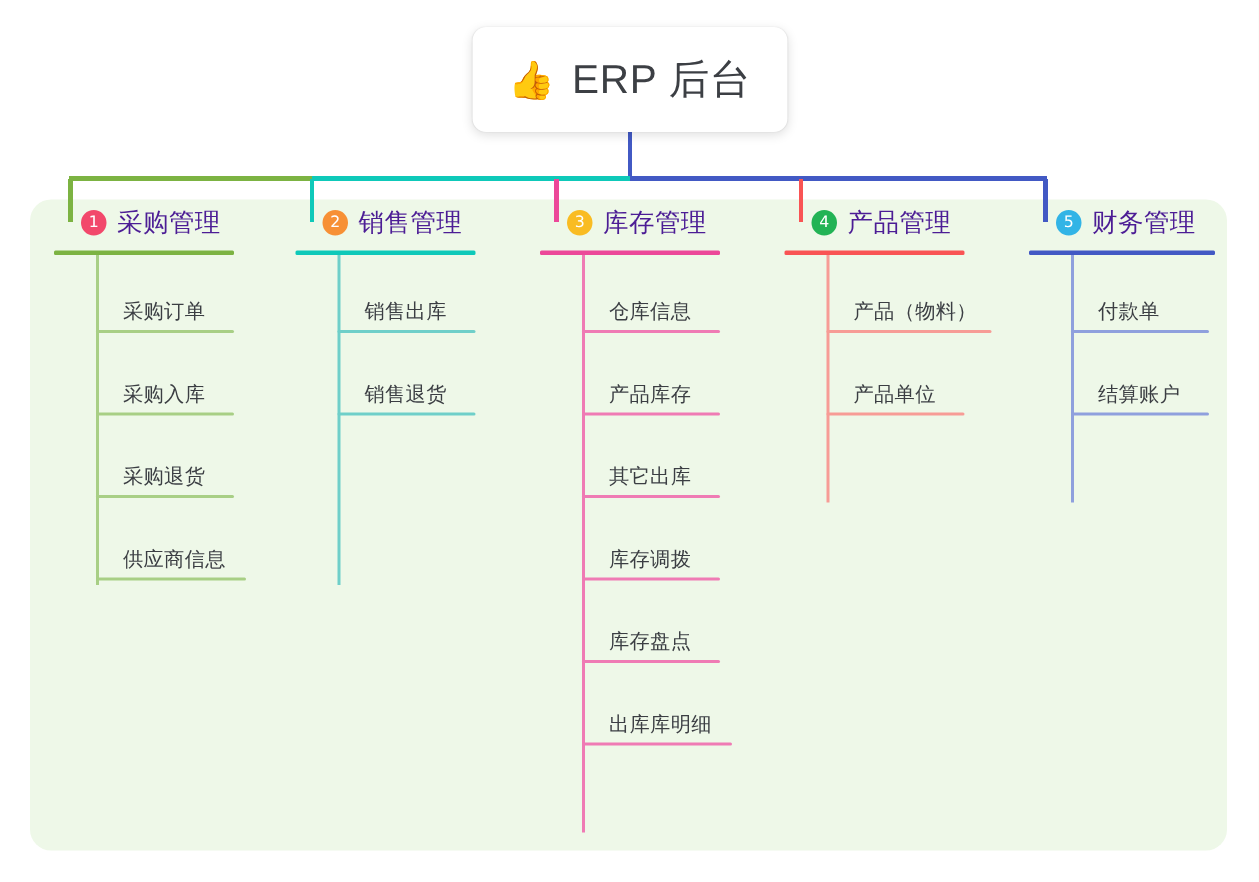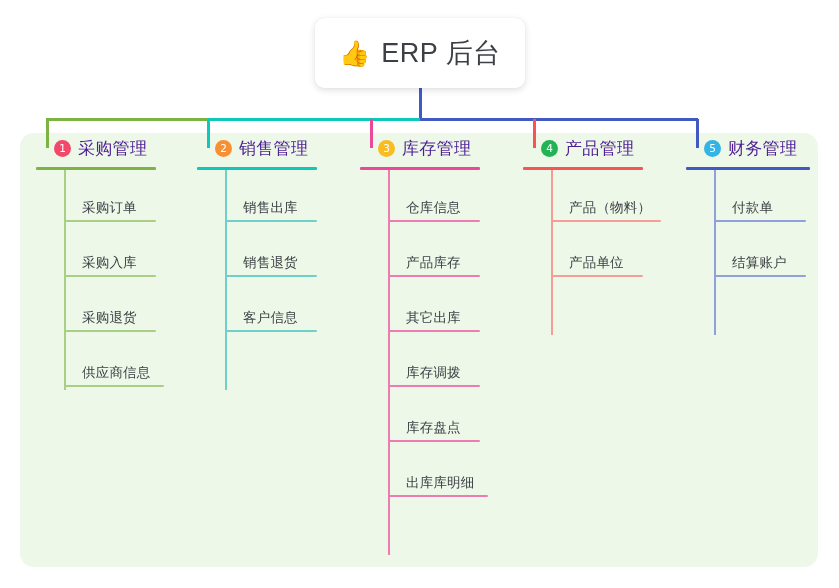--- a/index.html
+++ b/index.html
@@ -206,24 +206,20 @@
       <div class="leaves">
         <div class="spine" style="background: rgb(111, 207, 201); height: 220px;"></div>
         <div class="leaf">
           <span class="leaf-text">销售出库</span>
           <div class="leaf-rule" style="background: rgb(111, 207, 201); width: 92px;"></div>
         </div>
         <div class="leaf">
           <span class="leaf-text">销售退货</span>
           <div class="leaf-rule" style="background: rgb(111, 207, 201); width: 92px;"></div>
         </div>
-        <div class="leaf">
-          <span class="leaf-text">客户信息</span>
-          <div class="leaf-rule" style="background: rgb(111, 207, 201); width: 92px;"></div>
-        </div>
       </div>
     </div>
     <div class="column" style="left: 360px;">
       <div class="col-head">
         <span class="badge" style="background: rgb(249, 188, 35);">3</span>
         <span class="col-title">库存管理</span>
       </div>
       <div class="col-rule" style="background: rgb(236, 72, 153); width: 120px;"></div>
       <div class="leaves">
         <div class="spine" style="background: rgb(239, 123, 180); height: 385px;"></div>

